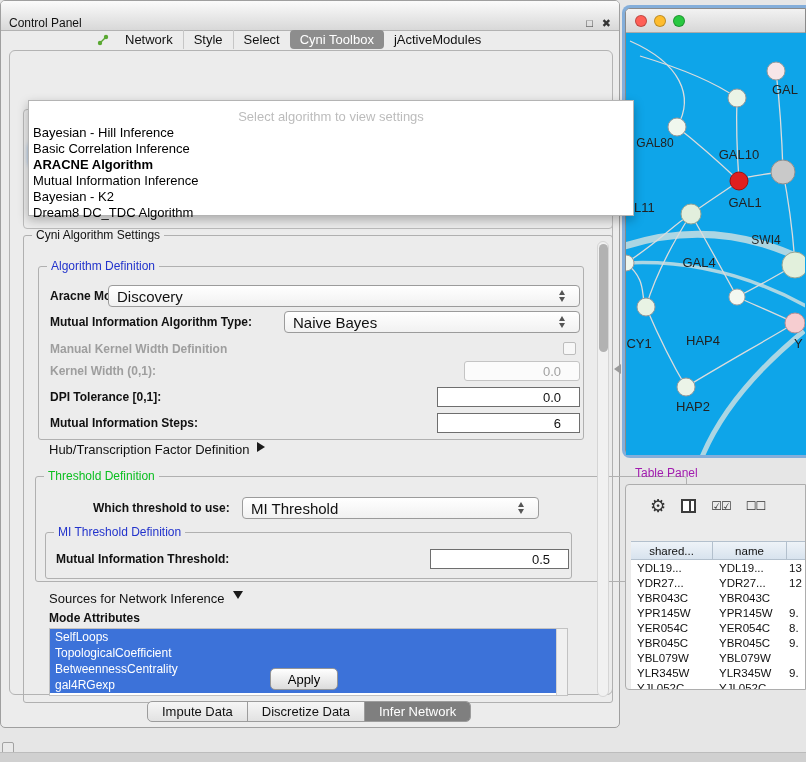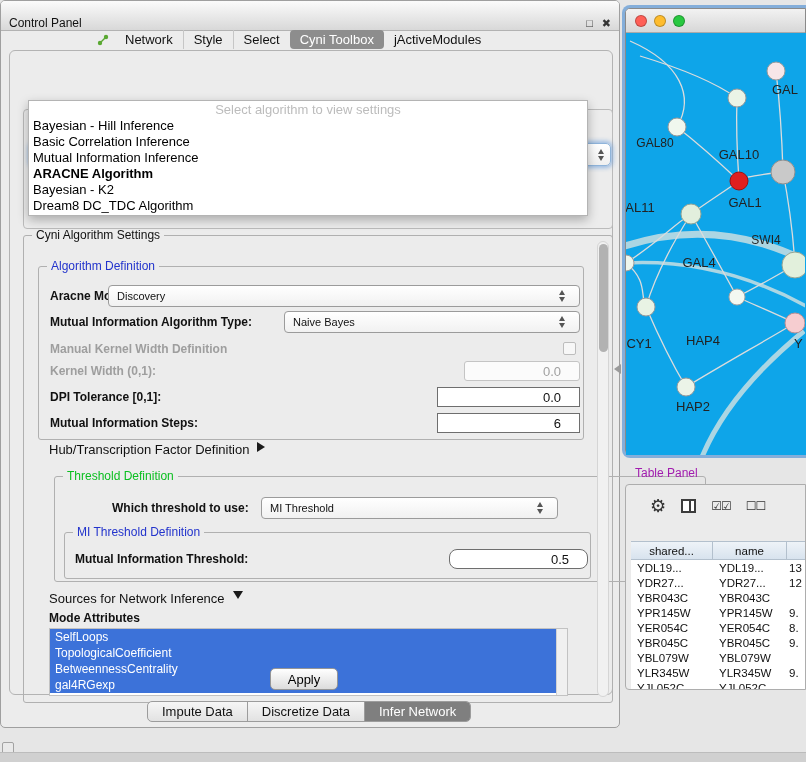--- a/index.html
+++ b/index.html
@@ -25,40 +25,40 @@
       border:1px solid #b3b3b3;border-radius:6px;background:#ececec}
 
   
   .hidden-group{position:absolute;left:13px;top:58px;width:590px;height:120px;
       border:1px solid #bbb;border-radius:4px;z-index:1}
   .combo-sliver{position:absolute;left:20px;top:92px;width:581px;height:23px;border-radius:5px;
       background:linear-gradient(#fff,#f0f0f0);border:1px solid #8fb4da;
       box-shadow:0 0 4px 2px rgba(110,160,220,.65);z-index:2;display:flex;align-items:center;justify-content:flex-end;padding-right:4px}
 
   
-  .popup{position:absolute;left:18px;top:49px;width:560px;height:116px;background:#fff;
-      border:1px solid #b4b4b4;box-shadow:0 4px 10px rgba(0,0,0,.28);z-index:50;padding-top:1px}
+  .popup{position:absolute;left:18px;top:49px;width:606px;height:116px;background:#fff;
+      border:1px solid #b4b4b4;box-shadow:0 4px 10px rgba(0,0,0,.28);z-index:50;padding-top:8px}
   .pop-placeholder{height:16px;line-height:16px;text-align:center;color:#bcbcbc;font-size:13px}
   .pop-item{height:16px;line-height:16px;padding-left:4px;font-size:13px;color:#000;white-space:nowrap}
   .pop-item.bold{font-weight:bold}
 
   
   .group{position:absolute;border:1px solid #b0b0b0;border-radius:3px}
   .legend{position:absolute;top:-8px;left:8px;background:#ececec;padding:0 4px;font-size:12px;white-space:nowrap}
   .legend.blue{color:#2233cc}
   .legend.green{color:#0bbf20}
   .settings-group{left:13px;top:184px;width:590px;height:468px}
 
   .lbl{position:absolute;font-size:12px;font-weight:bold;line-height:22px;white-space:nowrap}
   .lbl.disabled{color:#9e9e9e}
   .line{position:absolute;font-size:13px;line-height:16px;white-space:nowrap;display:flex;align-items:flex-start}
 
   .combo{position:absolute;height:22px;background:linear-gradient(#ffffff,#f1f1f1);
       border:1px solid #9b9b9b;border-radius:4px;display:flex;align-items:center;
-      padding:0 12px 0 8px;font-size:11px}
+      padding:0 12px 0 8px;font-size:15px}
   .stepper{margin-left:auto;display:flex;flex-direction:column;gap:2px;align-items:center;padding-right:2px}
   .stepper i{display:block;width:0;height:0;border-left:3.5px solid transparent;border-right:3.5px solid transparent}
   .stepper .up{border-bottom:5px solid #555}
   .stepper .dn{border-top:5px solid #555}
 
   .field{position:absolute;height:20px;border:1px solid #6e6e6e;background:#fff;text-align:right;
       padding:0 18px;font-size:13px;font-family:inherit;color:#111}
   .field.disabled{border-color:#c4c4c4;color:#a0a0a0;background:#fbfbfb;border-radius:3px}
 
   .checkbox{position:absolute;width:13px;height:13px;border:1px solid #bdbdbd;border-radius:2px;background:#f7f7f7}
@@ -205,36 +205,36 @@
 
           <span class="lbl" style="left:11px;top:145px">Mutual Information Steps:</span>
           <input class="field" style="left: 398px; top: 146px; width: 143px;" readonly="" value="6">
         </div>
 
         <div class="line" style="left:25px;top:206px">
           <span>Hub/Transcription Factor Definition</span>
           <span class="tri-right"></span>
         </div>
 
-        <div class="group" style="left:30px;top:240px;width:652px;height:106px">
+        <div class="group" style="left:11px;top:240px;width:652px;height:106px">
           <span class="legend green">Threshold Definition</span>
 
           <span class="lbl" style="left:57px;top:20px">Which threshold to use:</span>
           <div class="combo" style="left:206px;top:20px;width:297px">
             <span>MI Threshold</span>
             <span class="stepper">
                 <i class="up"></i>
                 <i class="dn"></i>
               </span>
           </div>
 
           <div class="group" style="left:9px;top:55px;width:527px;height:47px">
             <span class="legend blue">MI Threshold Definition</span>
             <span class="lbl" style="left:10px;top:15px">Mutual Information Threshold:</span>
-            <input class="field" style="left: 384px; top: 16px; width: 139px; border-radius: 8px;" readonly="" value="0.5">
+            <input class="field" style="left: 384px; top: 16px; width: 139px;" readonly="" value="0.5">
           </div>
         </div>
 
         <div class="line" style="left:25px;top:355px">
           <span>Sources for Network Inference</span>
           <span class="tri-down"></span>
         </div>
 
         <span class="lbl" style="left:25px;top:371px">Mode Attributes</span>
 
@@ -249,22 +249,22 @@
         <div class="v-scrollbar">
           <div class="v-thumb"></div>
         </div>
       </div>
 
       <div class="popup">
         <div class="pop-placeholder">Select algorithm to view settings</div>
         <div>
             <div class="pop-item">Bayesian - Hill Inference</div>
             <div class="pop-item">Basic Correlation Inference</div>
+            <div class="pop-item bold">ARACNE Algorithm</div>
             <div class="pop-item">Mutual Information Inference</div>
-            <div class="pop-item bold">ARACNE Algorithm</div>
             <div class="pop-item">Bayesian - K2</div>
             <div class="pop-item">Dream8 DC_TDC Algorithm</div>
           </div>
       </div>
     </div>
 
     <button class="apply-btn">Apply</button>
 
     <div class="bottom-tabs">
       <span class="seg">Impute Data</span>

